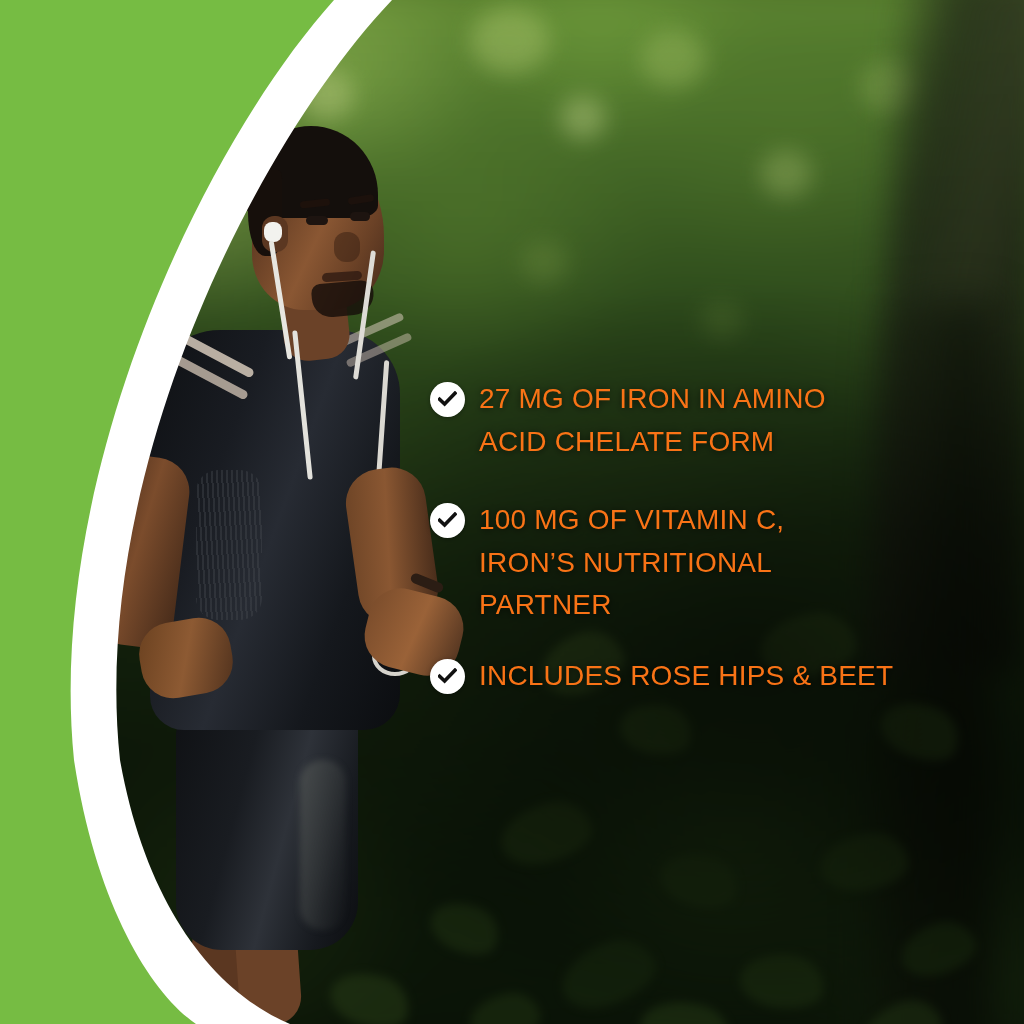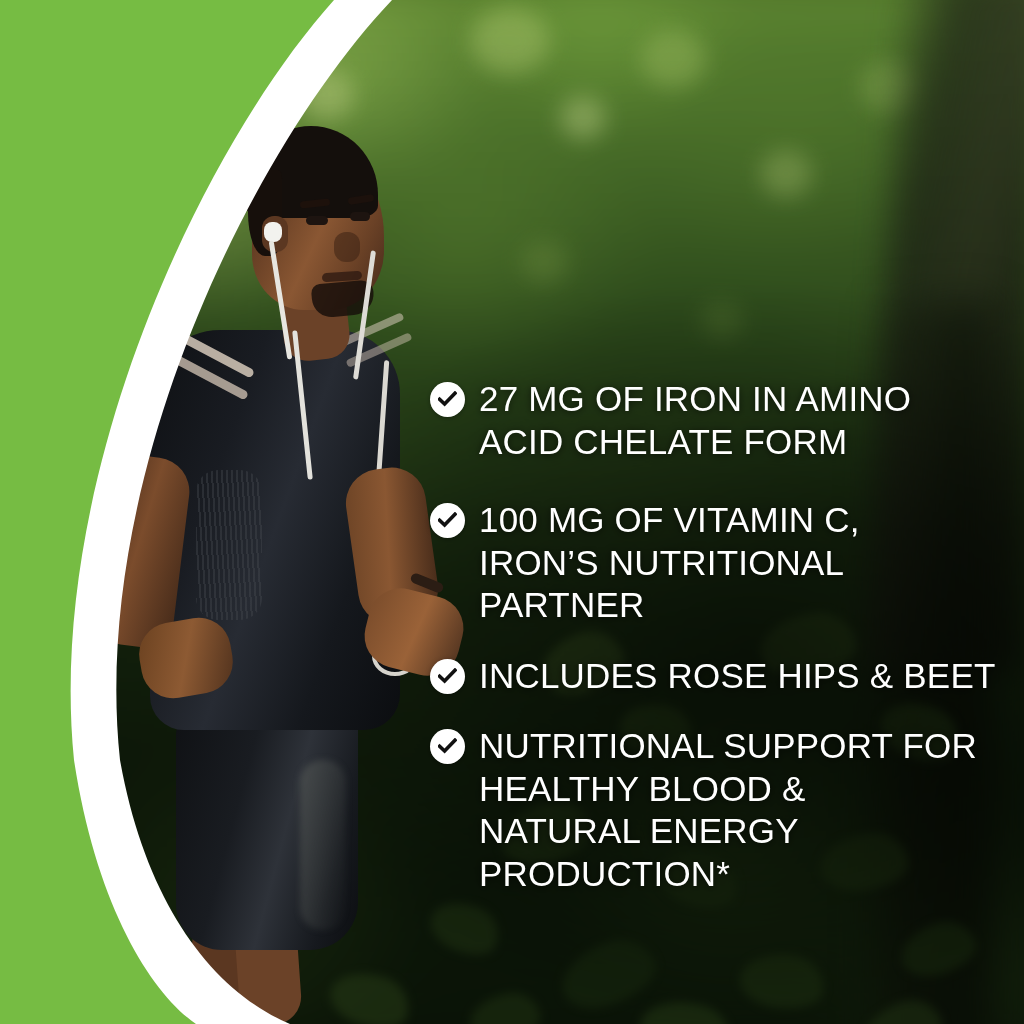--- a/index.html
+++ b/index.html
@@ -80,21 +80,21 @@
   
   .bullets{position:absolute;left:430px;top:378px;width:578px;}
   .bullet{position:relative;display:flex;align-items:flex-start;margin-bottom:28px;}
   .check{
     flex:0 0 auto;width:35px;height:35px;border-radius:50%;
     background:#ffffff;margin-right:14px;margin-top:4px;position:relative;
     box-shadow:0 1px 5px rgba(0,0,0,.35);
   }
   .check svg{position:absolute;left:8px;top:9px;}
   .btext{
-    color:#ffffff;font-size:35px;line-height:42.5px;
+    color:#f97316;font-size:28px;line-height:42.5px;
     font-weight:400;letter-spacing:.2px;
     text-shadow:0 1px 6px rgba(0,0,0,.55),0 0 18px rgba(0,0,0,.35);
     white-space:pre-line;
   }
 </style>
 </head>
 <body>
 
 <div id="stage">
 
@@ -224,27 +224,16 @@
 
     <div class="bullet" style="margin-top:22px;">
       <span class="check">
         <svg width="19" height="17" viewBox="0 0 19 17" aria-hidden="true">
           <path d="M1.6 8.2 L6.6 13.0 L17.0 2.2" fill="none" stroke="#111111" stroke-width="3.6" stroke-linecap="square" stroke-linejoin="miter"></path>
         </svg>
       </span>
       <span class="btext">INCLUDES ROSE HIPS &amp; BEET</span>
     </div>
 
-    <div class="bullet" style="margin-top:24px;">
-      <span class="check">
-        <svg width="19" height="17" viewBox="0 0 19 17" aria-hidden="true">
-          <path d="M1.6 8.2 L6.6 13.0 L17.0 2.2" fill="none" stroke="#111111" stroke-width="3.6" stroke-linecap="square" stroke-linejoin="miter"></path>
-        </svg>
-      </span>
-      <span class="btext">NUTRITIONAL SUPPORT FOR
-HEALTHY BLOOD &amp;
-NATURAL ENERGY
-PRODUCTION*</span>
-    </div>
 
   </div>
 
 </div>
 
 </body></html>

